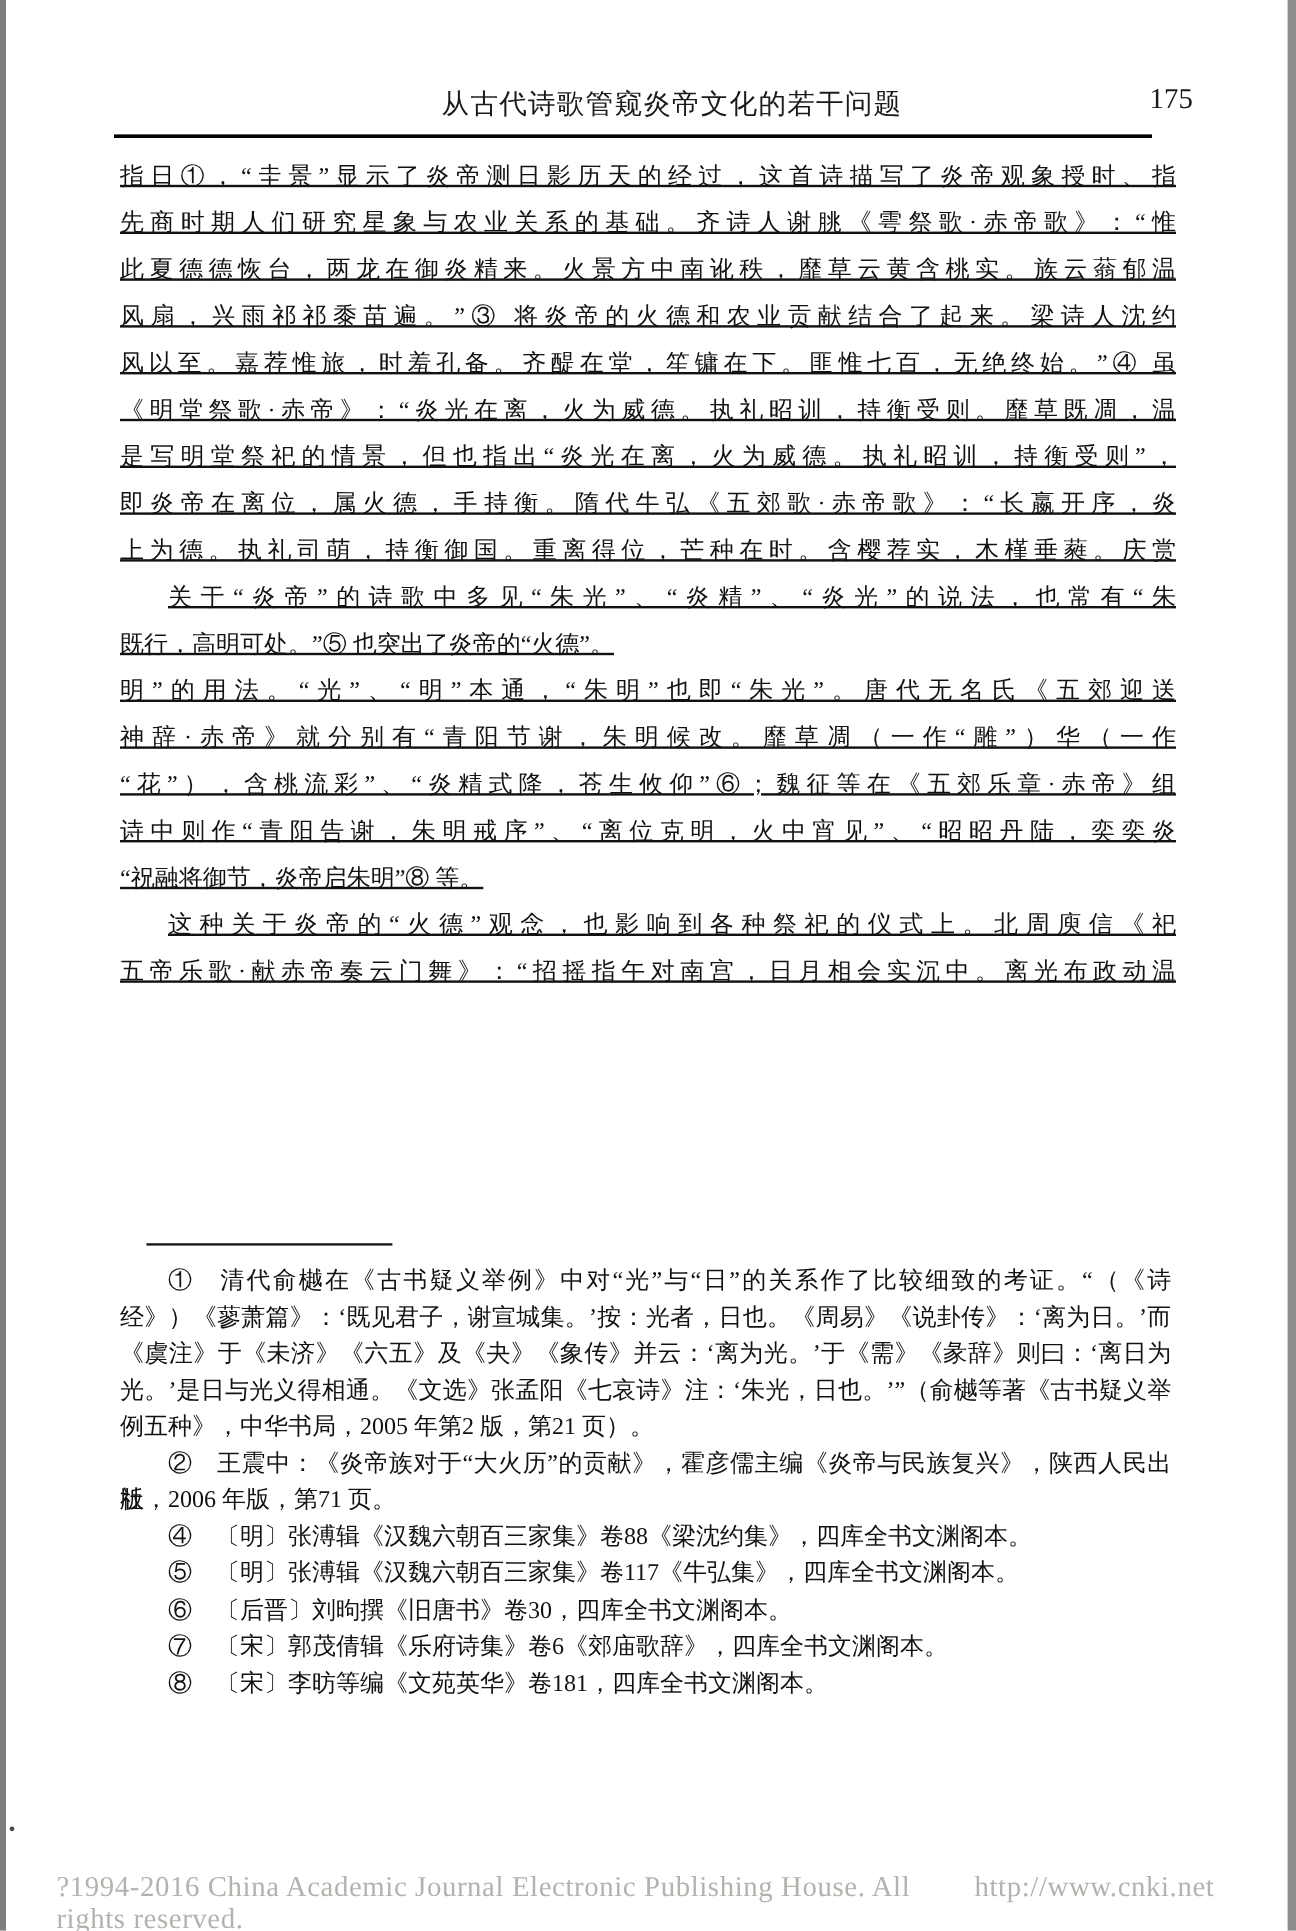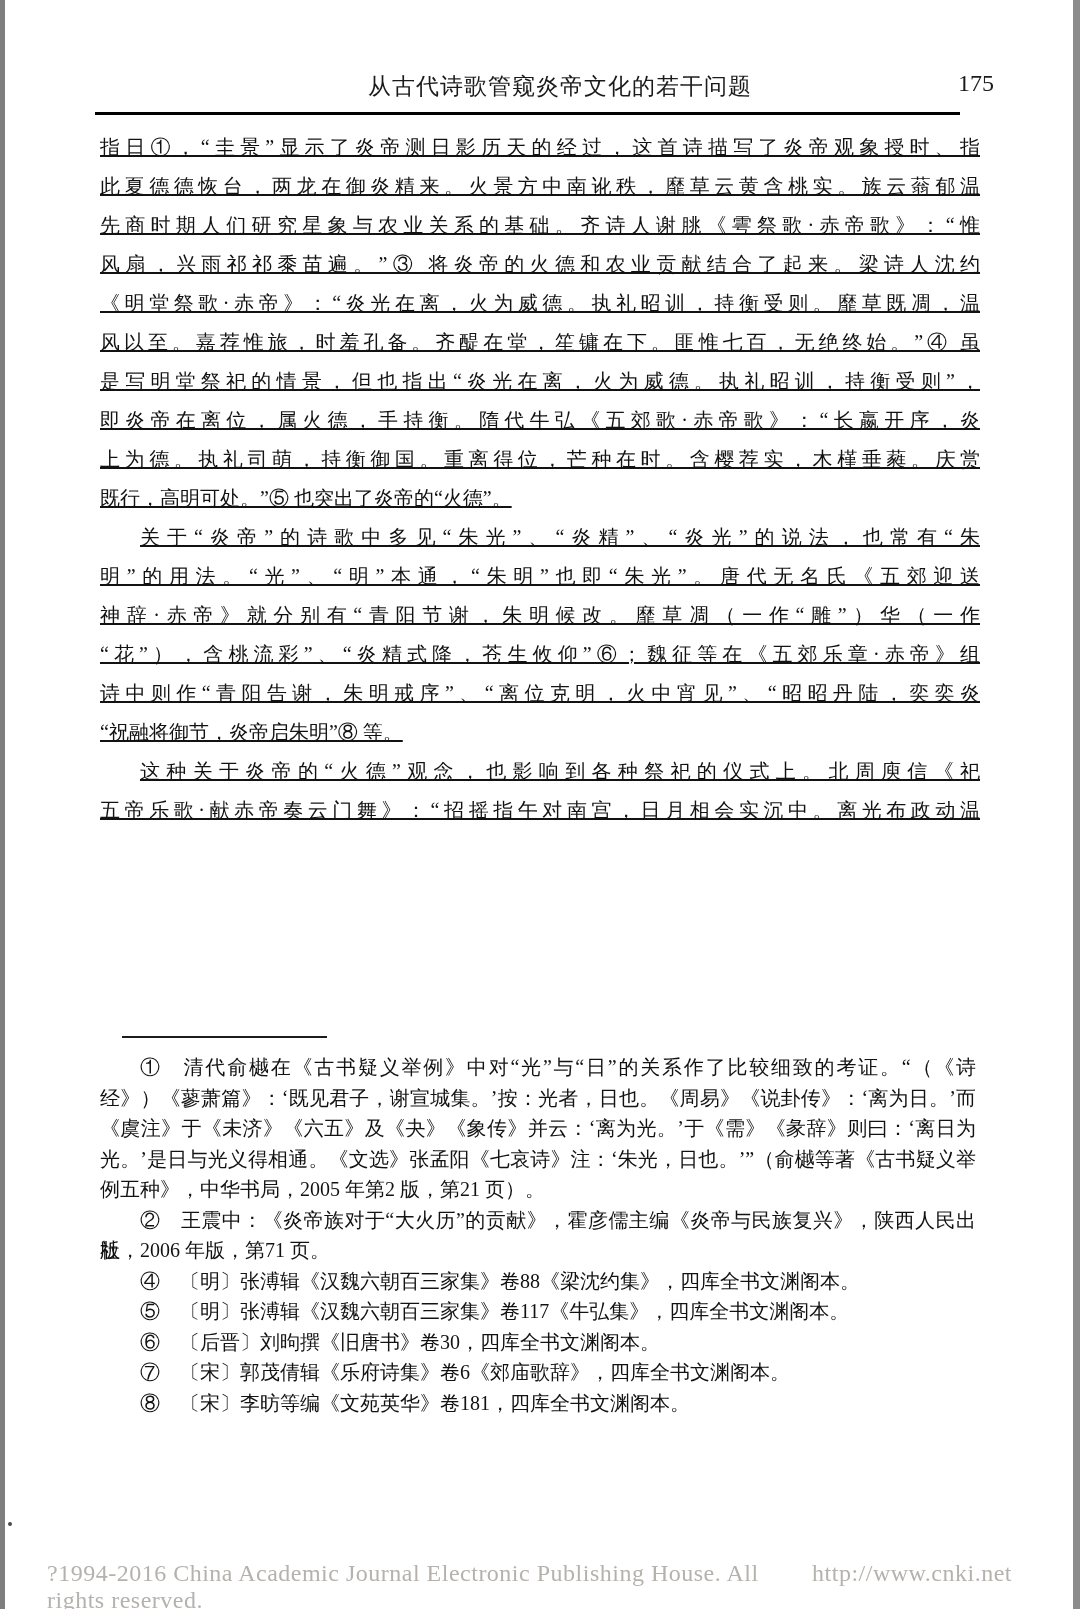--- a/index.html
+++ b/index.html
@@ -72,30 +72,30 @@
 
 <div class="edge-strip edge-left"></div>
 <div class="edge-strip edge-right"></div>
 
 <div class="header-title">从古代诗歌管窥炎帝文化的若干问题</div>
 <div class="page-number">175</div>
 <div class="header-rule"></div>
 
 <div class="body-text">
     <div class="line">指日①，“圭景”显示了炎帝测日影历天的经过，这首诗描写了炎帝观象授时、指</div>
+    <div class="line">先商时期人们研究星象与农业关系的基础。齐诗人谢朓《雩祭歌·赤帝歌》：“惟</div>
     <div class="line">此夏德德恢台，两龙在御炎精来。火景方中南讹秩，靡草云黄含桃实。族云蓊郁温</div>
-    <div class="line">先商时期人们研究星象与农业关系的基础。齐诗人谢朓《雩祭歌·赤帝歌》：“惟</div>
     <div class="line">风扇，兴雨祁祁黍苗遍。”③ 将炎帝的火德和农业贡献结合了起来。梁诗人沈约</div>
+    <div class="line">风以至。嘉荐惟旅，时羞孔备。齐醍在堂，笙镛在下。匪惟七百，无绝终始。”④ 虽</div>
     <div class="line">《明堂祭歌·赤帝》：“炎光在离，火为威德。执礼昭训，持衡受则。靡草既凋，温</div>
-    <div class="line">风以至。嘉荐惟旅，时羞孔备。齐醍在堂，笙镛在下。匪惟七百，无绝终始。”④ 虽</div>
     <div class="line">是写明堂祭祀的情景，但也指出“炎光在离，火为威德。执礼昭训，持衡受则”，</div>
     <div class="line">即炎帝在离位，属火德，手持衡。隋代牛弘《五郊歌·赤帝歌》：“长嬴开序，炎</div>
     <div class="line">上为德。执礼司萌，持衡御国。重离得位，芒种在时。含樱荐实，木槿垂蕤。庆赏</div>
+    <div class="line indent">关于“炎帝”的诗歌中多见“朱光”、“炎精”、“炎光”的说法，也常有“朱</div>
     <div class="line end">既行，高明可处。”⑤ 也突出了炎帝的“火德”。</div>
-    <div class="line indent">关于“炎帝”的诗歌中多见“朱光”、“炎精”、“炎光”的说法，也常有“朱</div>
     <div class="line">明”的用法。“光”、“明”本通，“朱明”也即“朱光”。唐代无名氏《五郊迎送</div>
     <div class="line">神辞·赤帝》就分别有“青阳节谢，朱明候改。靡草凋（一作“雕”）华（一作</div>
     <div class="line">“花”），含桃流彩”、“炎精式降，苍生攸仰”⑥；魏征等在《五郊乐章·赤帝》组</div>
     <div class="line">诗中则作“青阳告谢，朱明戒序”、“离位克明，火中宵见”、“昭昭丹陆，奕奕炎</div>
     <div class="line end">“祝融将御节，炎帝启朱明”⑧ 等。</div>
     <div class="line indent">这种关于炎帝的“火德”观念，也影响到各种祭祀的仪式上。北周庾信《祀</div>
     <div class="line">五帝乐歌·献赤帝奏云门舞》：“招摇指午对南宫，日月相会实沉中。离光布政动温</div>
   </div>
 
 <div class="footnote-rule"></div>

